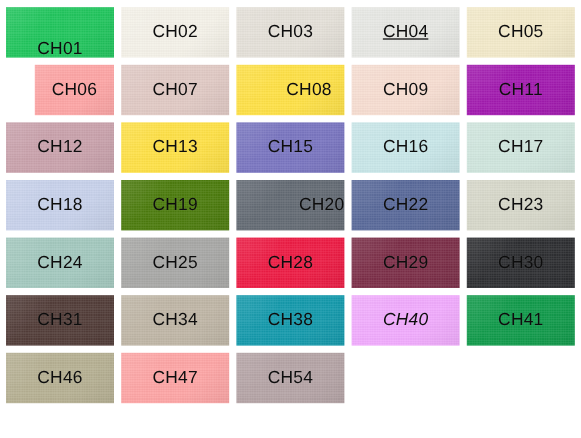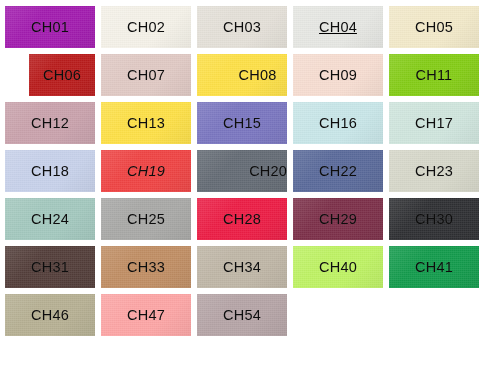--- a/index.html
+++ b/index.html
@@ -84,69 +84,69 @@
     letter-spacing: 0.2px;
     white-space: nowrap;
     text-shadow: 0 0 1px rgba(255,255,255,0.12);
   }
 </style>
 </head>
 <body>
 
 <div id="swatch-chart">
   <div class="swatch-grid">
-      <div class="swatch" style="background-color: #a21caf;">
+      <div class="swatch" style="background-color: #22c55e; align-items: flex-end;">
         <span class="swatch-label">CH01</span>
       </div>
       <div class="swatch" style="background-color: rgb(244, 241, 232);">
         <span class="swatch-label">CH02</span>
       </div>
       <div class="swatch" style="background-color: rgb(228, 224, 216);">
         <span class="swatch-label">CH03</span>
       </div>
       <div class="swatch" style="background-color: rgb(230, 231, 227); text-decoration: underline;">
         <span class="swatch-label">CH04</span>
       </div>
       <div class="swatch" style="background-color: rgb(242, 233, 201);">
         <span class="swatch-label">CH05</span>
       </div>
-      <div class="swatch" style="background-color: #b91c1c; margin-left: 24px;">
+      <div class="swatch" style="background-color: #fca5a5; margin-left: 24px;">
         <span class="swatch-label">CH06</span>
       </div>
       <div class="swatch" style="background-color: rgb(224, 201, 196);">
         <span class="swatch-label">CH07</span>
       </div>
       <div class="swatch" style="background-color: #fde047; padding-left: 31px;">
         <span class="swatch-label">CH08</span>
       </div>
       <div class="swatch" style="background-color: rgb(246, 221, 209);">
         <span class="swatch-label">CH09</span>
       </div>
-      <div class="swatch" style="background-color: #84cc16;">
+      <div class="swatch" style="background-color: #a21caf;">
         <span class="swatch-label">CH11</span>
       </div>
       <div class="swatch" style="background-color: rgb(201, 162, 172);">
         <span class="swatch-label">CH12</span>
       </div>
       <div class="swatch" style="background-color: #fde047;">
         <span class="swatch-label">CH13</span>
       </div>
       <div class="swatch" style="background-color: rgb(122, 118, 192);">
         <span class="swatch-label">CH15</span>
       </div>
       <div class="swatch" style="background-color: rgb(200, 230, 232);">
         <span class="swatch-label">CH16</span>
       </div>
       <div class="swatch" style="background-color: rgb(207, 229, 221);">
         <span class="swatch-label">CH17</span>
       </div>
       <div class="swatch" style="background-color: rgb(199, 209, 234);">
         <span class="swatch-label">CH18</span>
       </div>
-      <div class="swatch" style="background-color: #ef4444; font-style: italic;">
+      <div class="swatch" style="background-color: #4d7c0f;">
         <span class="swatch-label">CH19</span>
       </div>
       <div class="swatch" style="background-color: rgb(100, 107, 116); justify-content: flex-end;">
         <span class="swatch-label">CH20</span>
       </div>
       <div class="swatch" style="background-color: rgb(90, 106, 154);">
         <span class="swatch-label">CH22</span>
       </div>
       <div class="swatch" style="background-color: rgb(214, 215, 201);">
         <span class="swatch-label">CH23</span>
@@ -162,27 +162,27 @@
       </div>
       <div class="swatch" style="background-color: rgb(124, 48, 73);">
         <span class="swatch-label">CH29</span>
       </div>
       <div class="swatch" style="background-color: rgb(47, 48, 51);">
         <span class="swatch-label">CH30</span>
       </div>
       <div class="swatch" style="background-color: rgb(83, 62, 58); justify-content: center;">
         <span class="swatch-label">CH31</span>
       </div>
-      <div class="swatch" style="background-color: rgb(192, 142, 100);">
-        <span class="swatch-label">CH33</span>
-      </div>
       <div class="swatch" style="background-color: rgb(191, 182, 166);">
         <span class="swatch-label">CH34</span>
       </div>
-      <div class="swatch" style="background-color: #bef264;">
+      <div class="swatch" style="background-color: rgb(22, 154, 172);">
+        <span class="swatch-label">CH38</span>
+      </div>
+      <div class="swatch" style="background-color: #f0abfc; font-style: italic;">
         <span class="swatch-label">CH40</span>
       </div>
       <div class="swatch" style="background-color: rgb(19, 155, 76);">
         <span class="swatch-label">CH41</span>
       </div>
       <div class="swatch" style="background-color: rgb(182, 176, 147);">
         <span class="swatch-label">CH46</span>
       </div>
       <div class="swatch" style="background-color: #fca5a5;">
         <span class="swatch-label">CH47</span>

